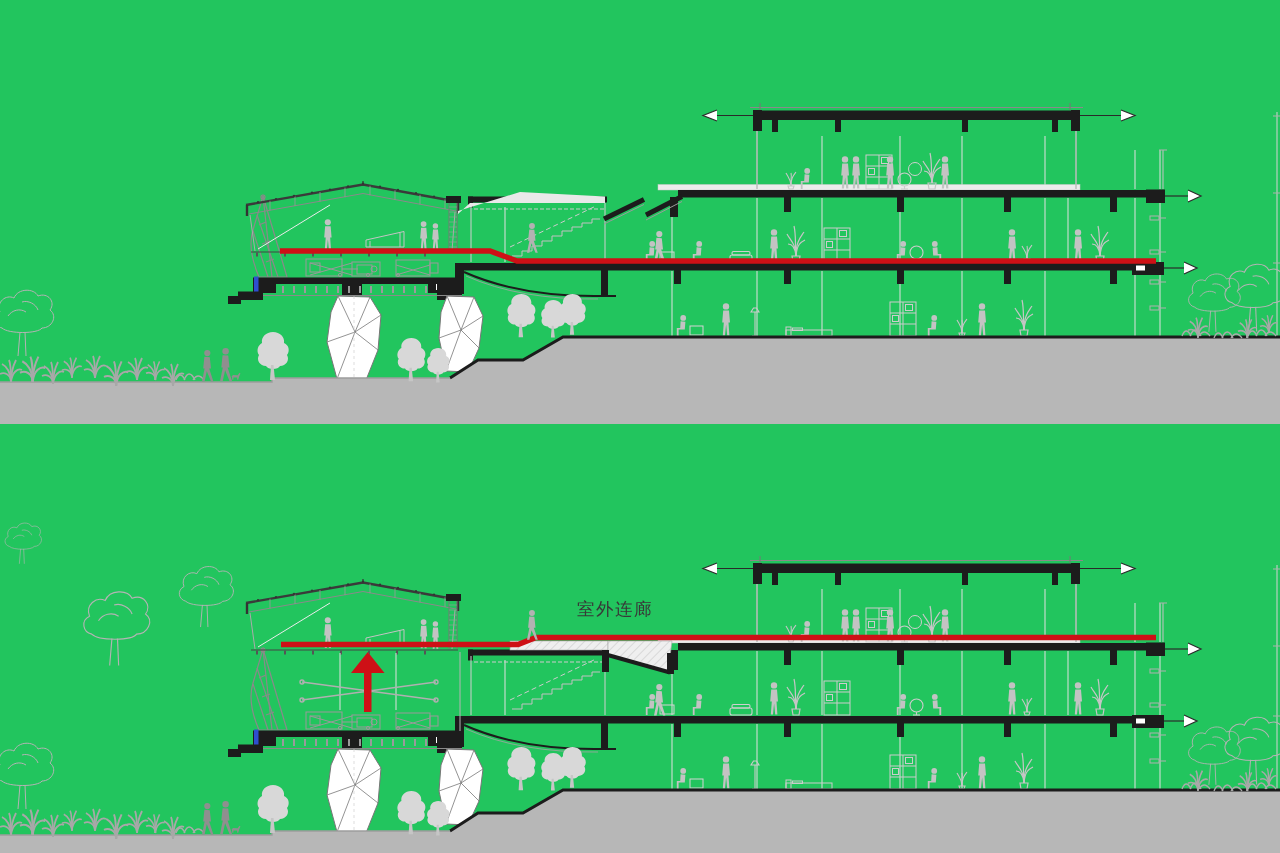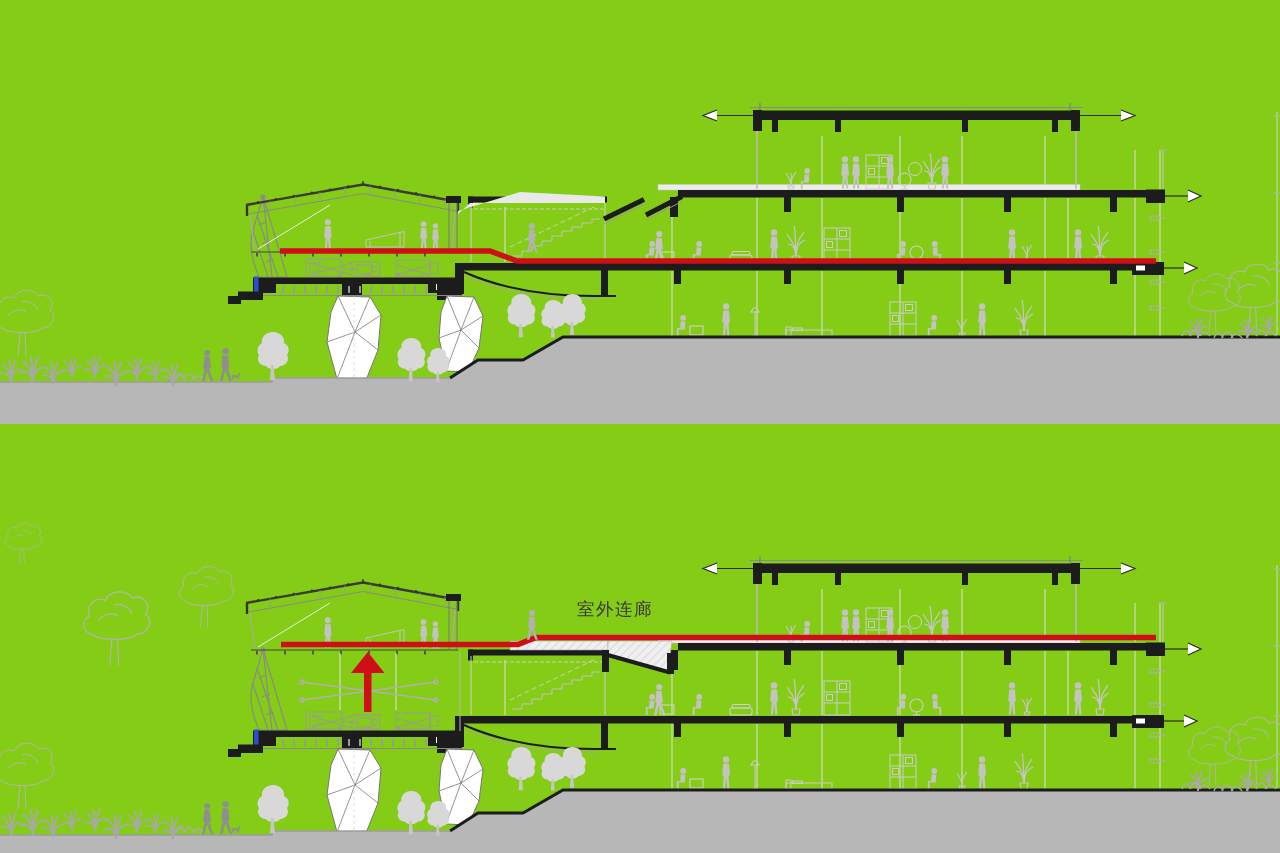--- a/index.html
+++ b/index.html
@@ -1,16 +1,16 @@
 <!DOCTYPE html>
 <html><head>
 <meta charset="utf-8">
 <style>
   html,body{margin:0;padding:0;background:#ffffff;}
-  .canvas{position:relative;width:1280px;height:853px;background:#84cc16;overflow:hidden;
+  .canvas{position:relative;width:1280px;height:853px;background:#22c55e;overflow:hidden;
           font-family:"Liberation Sans", sans-serif;}
   svg{display:block;}
   .corridor-label{font-family:"Liberation Sans", sans-serif;font-size:17.5px;
                   letter-spacing:1.5px;fill:#383838;}
 </style>
 </head>
 <body>
 
 <div class="canvas">
 <svg width="1280" height="853" viewBox="0 0 1280 853" xmlns="http://www.w3.org/2000/svg">

